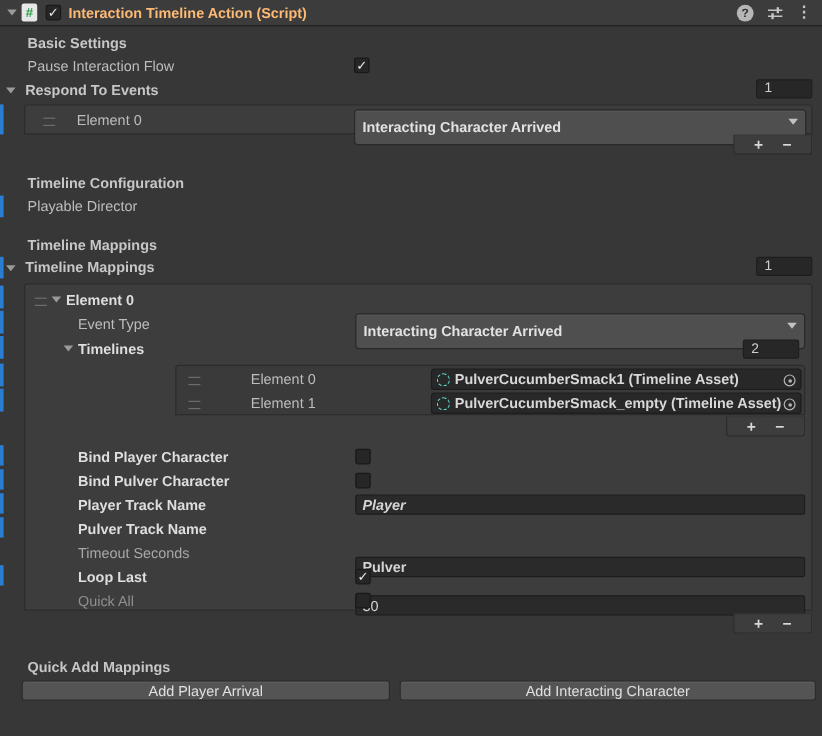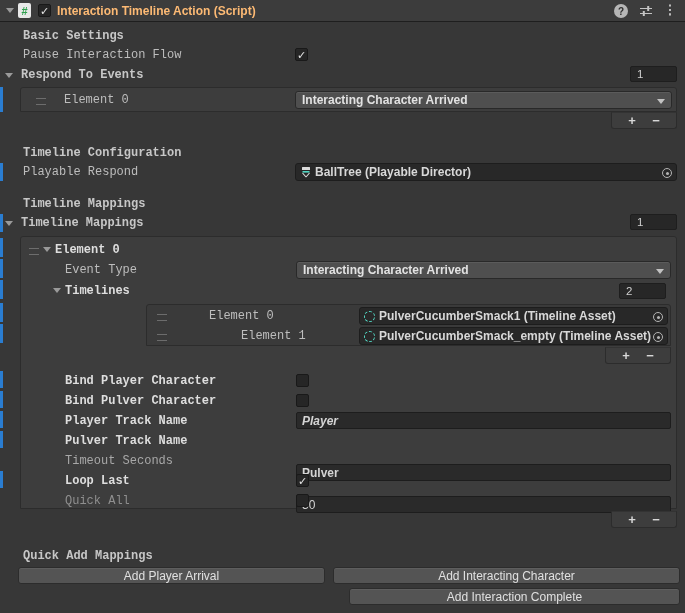--- a/index.html
+++ b/index.html
@@ -34,42 +34,42 @@
     display:flex;align-items:center;justify-content:center;
   }
   .hdr-presets{position:absolute;left:639px;top:4px;}
   .hdr-kebab{
     position:absolute;left:663px;top:1px;width:14px;height:18px;
     color:#c4c4c4;font-weight:bold;font-size:13px;text-align:center;line-height:18px;
   }
 
   
   .row{position:absolute;height:18px;display:flex;align-items:center;}
-  .lbl{white-space:nowrap;font-family:Liberation Mono, monospace;}
+  .lbl{white-space:nowrap;}
   .bold{font-weight:bold;color:#dedede;}
   .section{font-weight:bold;color:#c7c7c7;}
   .dim{color:#8f8f8f;}
 
   .tri{width:0;height:0;border-left:4px solid transparent;border-right:4px solid transparent;
        border-top:5px solid #9a9a9a;}
   .handle{width:10px;height:5px;border-top:1px solid #7d7d7d;border-bottom:1px solid #7d7d7d;opacity:.75;}
 
   .chk{
     width:13px;height:13px;background:#262626;border:1px solid #191919;border-radius:2px;
     color:#e6e6e6;font-size:11px;line-height:12px;text-align:center;box-sizing:border-box;
   }
 
   .sizefield{
     position:absolute;height:16px;width:47px;box-sizing:border-box;
     background:#272727;border:1px solid #1e1e1e;border-radius:2px;
     color:#cfcfcf;padding:1px 0 0 6px;font-size:11.5px;
   }
 
   .dropdown{
-    position:absolute;height:18px;box-sizing:border-box;
+    position:absolute;height:30px;box-sizing:border-box;
     background:#4f4f4f;border:1px solid #292929;border-radius:3px;
     box-shadow:inset 0 1px 0 rgba(255,255,255,.07);
     display:flex;align-items:center;padding:0 18px 0 6px;
     font-weight:bold;color:#e2e2e2;
   }
   .dd-arrow{position:absolute;right:6px;top:7px;border-left:4px solid transparent;
     border-right:4px solid transparent;border-top:5px solid #c2c2c2;}
 
   .objfield{
     position:absolute;height:18px;box-sizing:border-box;
@@ -184,30 +184,21 @@
   </div>
   <div class="listfooter" style="left:611px;top:112px;width:66px;">
     <span class="pm">+</span>
     <span class="pm">−</span>
   </div>
 
   <div class="row" style="left:23px;top:144px;">
     <span class="lbl section">Timeline Configuration</span>
   </div>
   <div class="row" style="left:23px;top:163px;">
-    <span class="lbl">Playable Respond</span>
-  </div>
-  <div class="objfield" style="left:295px;top:163px;width:382px;">
-    <svg class="dir-icon" width="12" height="12" viewBox="0 0 12 12">
-      <rect x="2" y="1" width="8" height="3" rx="0.5" fill="#dcdcdc"></rect>
-      <rect x="2.5" y="5" width="7" height="1.6" fill="#53d6c3"></rect>
-      <path d="M2.5 7l3.5 4M9.5 7L6 11" stroke="#dcdcdc" stroke-width="1.1"></path>
-    </svg>
-    <span>BallTree (Playable Director)</span>
-    <span class="picker"></span>
+    <span class="lbl">Playable Director</span>
   </div>
 
   <div class="row" style="left:23px;top:195px;">
     <span class="lbl section">Timeline Mappings</span>
   </div>
   <div class="row" style="left:5px;top:214px;">
     <span class="tri"></span>
     <span class="lbl section" style="margin-left:8px;">Timeline Mappings</span>
   </div>
   <div class="sizefield" style="left:630px;top:214px;">1</div>
@@ -238,21 +229,21 @@
       <div class="handle" style="position:absolute;left:10px;top:9px;"></div>
       <div class="row" style="left:62px;top:2px;">
         <span class="lbl">Element 0</span>
       </div>
       <div class="objfield" style="left:212px;top:2px;right:2px;">
         <span class="tl-icon"></span>
         <span>PulverCucumberSmack1 (Timeline Asset)</span>
         <span class="picker"></span>
       </div>
       <div class="handle" style="position:absolute;left:10px;top:29px;"></div>
-      <div class="row" style="left:62px;top:22px;margin-left:32px;">
+      <div class="row" style="left:62px;top:22px;">
         <span class="lbl">Element 1</span>
       </div>
       <div class="objfield" style="left:212px;top:22px;right:2px;">
         <span class="tl-icon"></span>
         <span>PulverCucumberSmack_empty (Timeline Asset)</span>
         <span class="picker"></span>
       </div>
     </div>
     <div class="listfooter" style="right:5px;top:110px;width:66px;">
       <span class="pm">+</span>
@@ -298,15 +289,14 @@
   <div class="listfooter" style="left:611px;top:511px;width:66px;">
     <span class="pm">+</span>
     <span class="pm">−</span>
   </div>
 
   <div class="row" style="left:23px;top:547px;">
     <span class="lbl section">Quick Add Mappings</span>
   </div>
   <div class="qbtn" style="left:333px;top:567px;width:347px;">Add Interacting Character</div>
   <div class="qbtn" style="left:18px;top:567px;width:307px;">Add Player Arrival</div>
-  <div class="qbtn" style="left:349px;top:588px;width:331px;">Add Interaction Complete</div>
 
 </div>
 
 </body></html>

